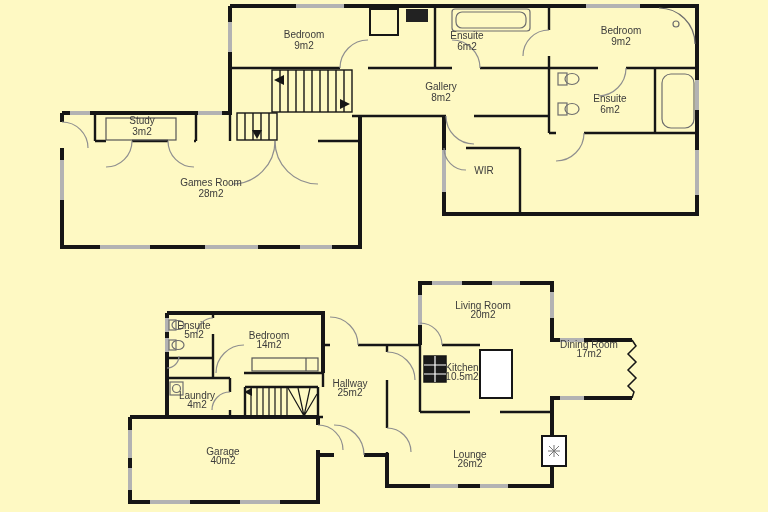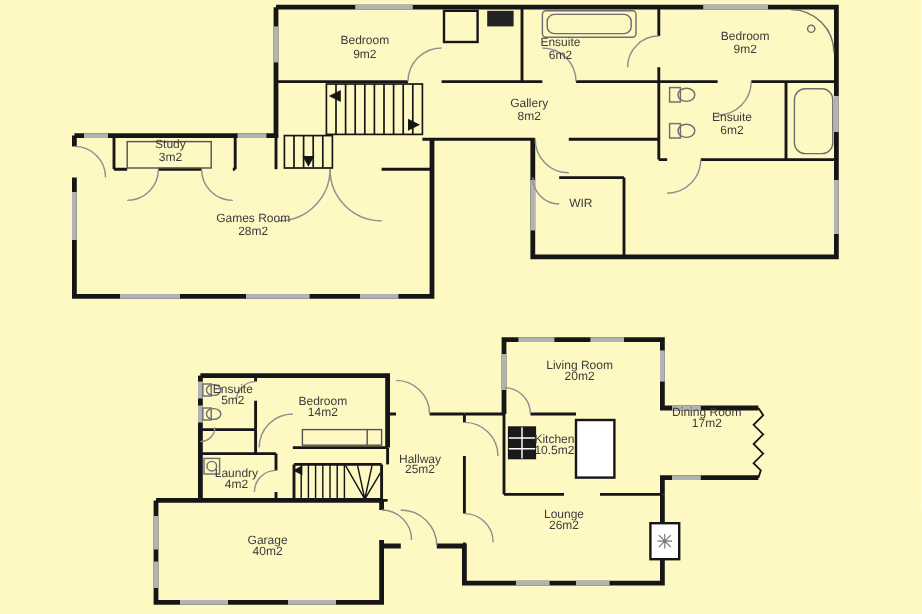--- a/index.html
+++ b/index.html
@@ -232,18 +232,18 @@
       <span class="ar">20m2</span>
     </div>
 <div class="room-label l" style="left:462px;top:372px">
       <span class="nm">Kitchen</span>
       <span class="ar">10.5m2</span>
     </div>
 <div class="room-label l" style="left:589px;top:349px">
       <span class="nm">Dining Room</span>
       <span class="ar">17m2</span>
     </div>
-<div class="room-label l" style="left:470px;top:434px">
+<div class="room-label l" style="left:470px;top:459px">
       <span class="nm">Lounge</span>
       <span class="ar">26m2</span>
     </div>
 
 </div>
 
 </body></html>

